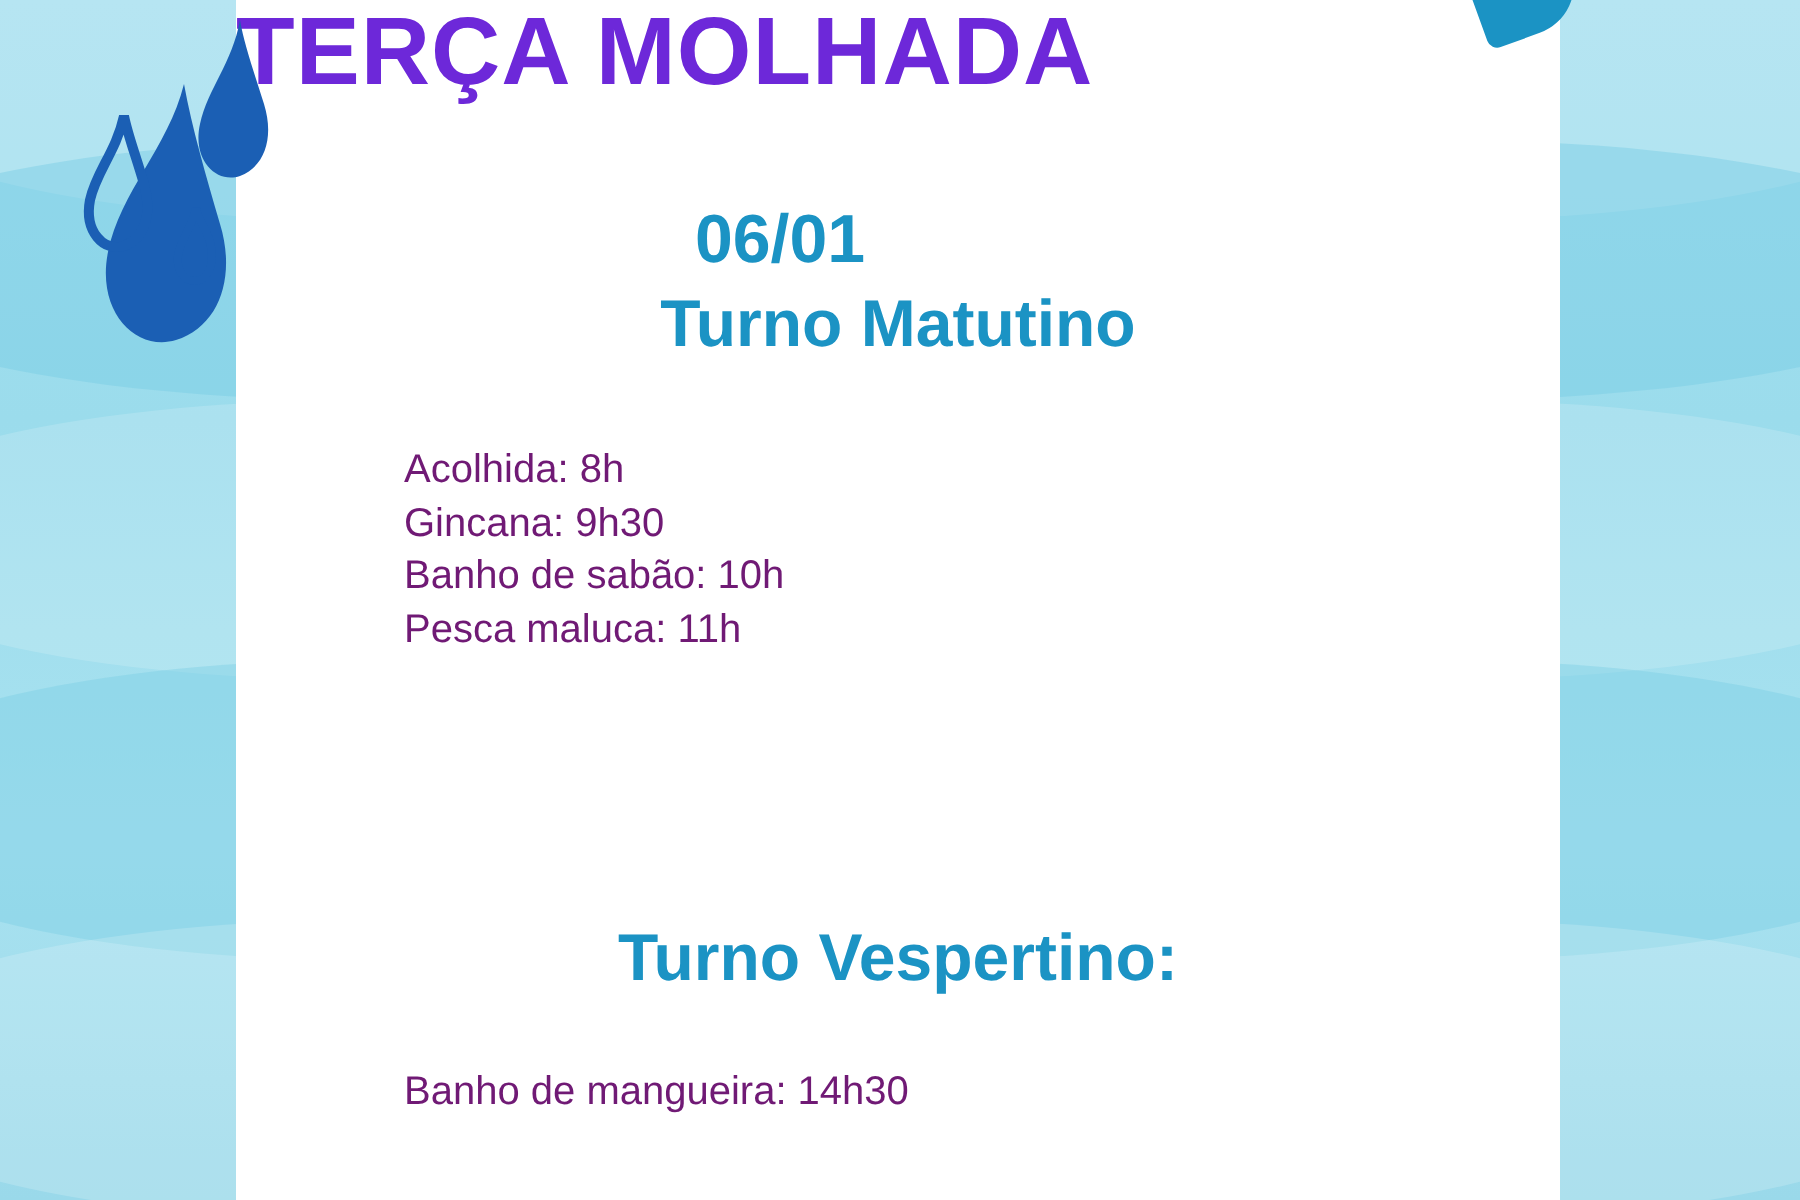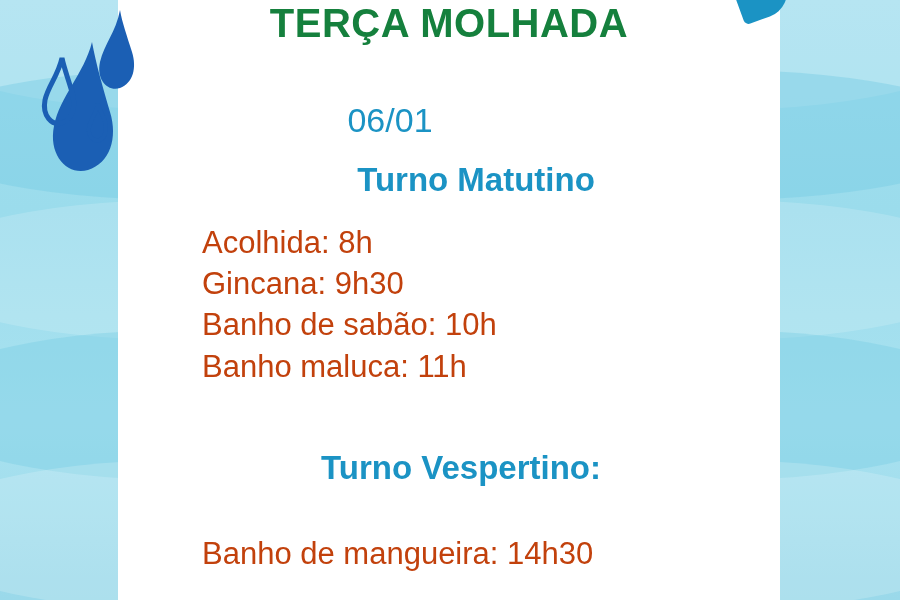--- a/index.html
+++ b/index.html
@@ -47,64 +47,63 @@
     background: #ffffff;
     box-shadow: 0 0 0 0 transparent;
   }
 
   
   .title {
     position: absolute;
     left: 0;
     top: 2px;
     width: 662px;
-    text-align: center;
-    font-size: 40px;
+    font-size: 48px;
     font-weight: bold;
     letter-spacing: 0.5px;
-    color: #15803d;
+    color: #6d28d9;
     line-height: 1.05;
     white-space: nowrap;
   }
 
   .date {
     position: absolute;
     left: 0;
     top: 100px;
     width: 544px;
     text-align: center;
     font-size: 34px;
-    font-weight: normal;
+    font-weight: bold;
     color: #1b93c4;
     line-height: 1.2;
   }
   .shift-heading {
     position: absolute;
     left: 0;
     width: 662px;
     text-align: center;
     font-size: 33px;
     font-weight: bold;
     color: #1b93c4;
     line-height: 1.2;
   }
-  .shift-heading.morning { top: 160px; padding-left: 27px; }
-  .shift-heading.afternoon { top: 448px; padding-left: 12px; }
+  .shift-heading.morning { top: 142px; }
+  .shift-heading.afternoon { top: 459px; }
 
   .schedule {
     position: absolute;
     left: 84px;
     width: 560px;
   }
   .schedule.morning { top: 222px; }
   .schedule.afternoon { top: 533px; }
 
   .schedule .row {
-    font-size: 31px;
-    color: #c2410c;
+    font-size: 20px;
+    color: #701a75;
     line-height: 1.33;
     white-space: nowrap;
   }
 
   
   #drops {
     position: absolute;
     left: 20px;
     top: 0px;
     width: 120px;
@@ -139,21 +138,21 @@
     <div class="title">TERÇA MOLHADA</div>
 
     <div class="date">06/01</div>
 
     <div class="shift-heading morning">Turno Matutino</div>
 
     <div class="schedule morning">
       <div class="row">Acolhida: 8h</div>
       <div class="row">Gincana: 9h30</div>
       <div class="row">Banho de sabão: 10h</div>
-      <div class="row">Banho maluca: 11h</div>
+      <div class="row">Pesca maluca: 11h</div>
     </div>
 
     <div class="shift-heading afternoon">Turno Vespertino:</div>
 
     <div class="schedule afternoon">
       <div class="row">Banho de mangueira: 14h30</div>
     </div>
 
   </div>
 

